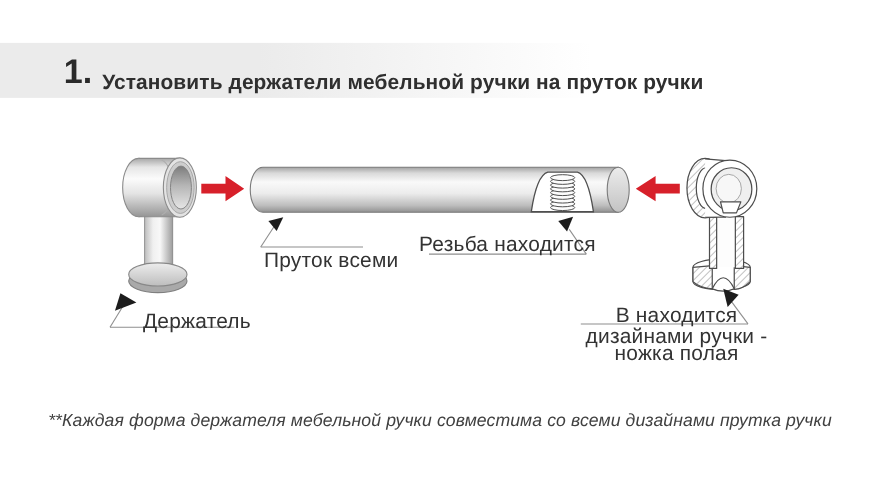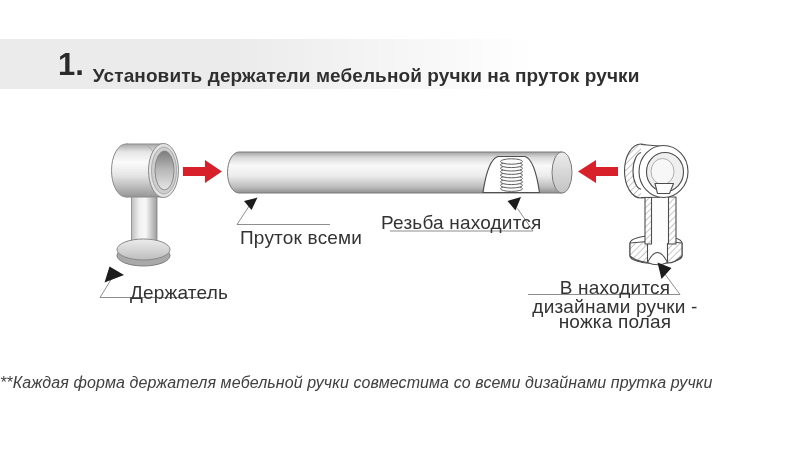--- a/index.html
+++ b/index.html
@@ -6,21 +6,21 @@
   .stage{position:relative;width:800px;height:450px;background:#ffffff;overflow:hidden;
          font-family:"Liberation Sans",sans-serif;}
   .title-band{position:absolute;left:0;top:39px;width:560px;height:50px;
               background:linear-gradient(90deg,#ebebeb 0%,#ebebeb 42%,rgba(235,235,235,0) 96%);
               display:flex;align-items:center;padding-left:58px;box-sizing:border-box;}
   .step-num{font-size:31px;font-weight:700;color:#2a2a2a;margin-right:9px;line-height:1;}
   .title-text{font-size:19px;font-weight:600;color:#2f2f2f;letter-spacing:.1px;white-space:nowrap;margin-top:24px;}
   .diagram-svg{position:absolute;left:0;top:0;z-index:1;}
   .lbl{position:absolute;z-index:2;font-size:19px;color:#333333;white-space:nowrap;letter-spacing:.2px;}
   .center{text-align:center;}
-  .footnote{position:absolute;left:0;top:374px;width:800px;z-index:2;text-align:left;
+  .footnote{position:absolute;left:0;top:374px;width:800px;z-index:2;text-align:center;
             font-size:16px;font-style:italic;color:#404040;letter-spacing:.1px;}
 </style>
 </head>
 <body>
 
 <div class="stage">
 
   <div class="title-band">
     <span class="step-num">1.</span>
     <span class="title-text">Установить держатели мебельной ручки на пруток ручки</span>

